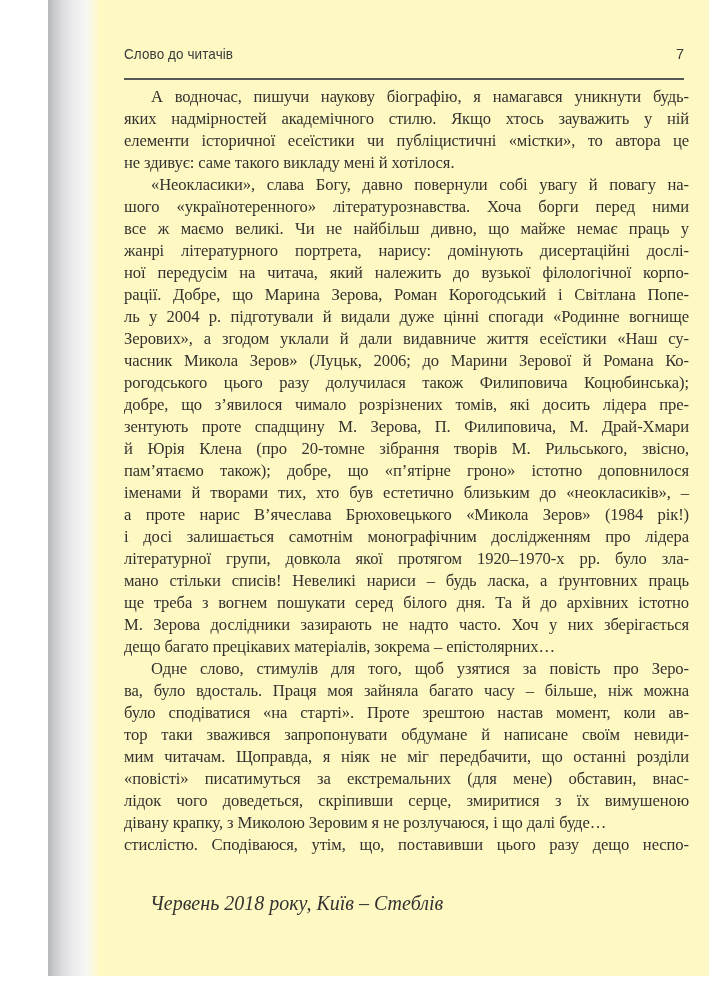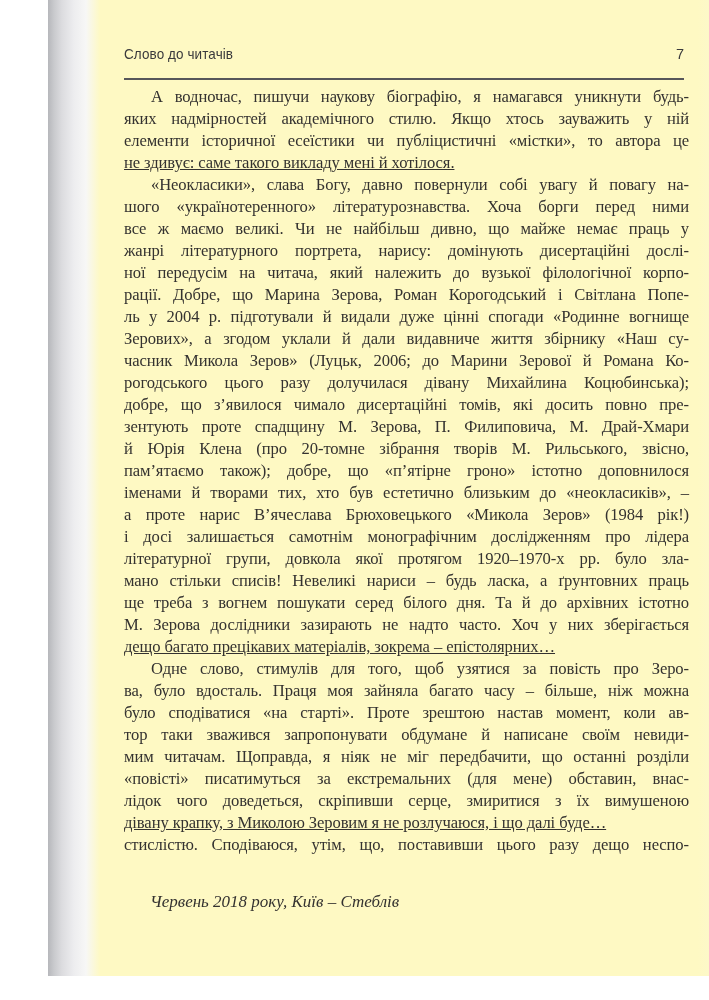--- a/index.html
+++ b/index.html
@@ -74,30 +74,30 @@
     line-height: 22px;
     letter-spacing: -0.1px;
     color: #343230;
   }
   .line {
     height: 22px;
     text-align: justify;
     text-align-last: justify;
   }
   .line-first { text-indent: 27px; }
-  .line-last  { text-align-last: left; text-decoration: underline; }
+  .line-last  { text-align-last: left; }
   .dateline {
     position: absolute;
     left: 76px;
     top: 892px;
     width: 565px;
     padding-left: 26px;
     box-sizing: border-box;
     font-style: italic;
-    font-size: 17px;
+    font-size: 20px;
     color: #343230;
   }
 </style>
 </head>
 <body>
 
 <div class="page">
 
   <div class="gutter-shadow"></div>
   <div class="right-edge-shade"></div>
@@ -114,24 +114,24 @@
       <div class="line">яких надмірностей академічного стилю. Якщо хтось зауважить у ній</div>
       <div class="line">елементи історичної есеїстики чи публіцистичні «містки», то автора це</div>
       <div class="line line-last">не здивує: саме такого викладу мені й хотілося.</div>
       <div class="line line-first">«Неокласики», слава Богу, давно повернули собі увагу й повагу на-</div>
       <div class="line">шого «українотеренного» літературознавства. Хоча борги перед ними</div>
       <div class="line">все ж маємо великі. Чи не найбільш дивно, що майже немає праць у</div>
       <div class="line">жанрі літературного портрета, нарису: домінують дисертаційні дослі-</div>
       <div class="line">ної передусім на читача, який належить до вузької філологічної корпо-</div>
       <div class="line">рації. Добре, що Марина Зерова, Роман Корогодський і Світлана Попе-</div>
       <div class="line">ль у 2004 р. підготували й видали дуже цінні спогади «Родинне вогнище</div>
-      <div class="line">Зерових», а згодом уклали й дали видавниче життя збірнику «Наш су-</div>
+      <div class="line">Зерових», а згодом уклали й дали видавниче життя есеїстики «Наш су-</div>
       <div class="line">часник Микола Зеров» (Луцьк, 2006; до Марини Зерової й Романа Ко-</div>
-      <div class="line">рогодського цього разу долучилася дівану Михайлина Коцюбинська);</div>
-      <div class="line">добре, що з’явилося чимало дисертаційні томів, які досить повно пре-</div>
+      <div class="line">рогодського цього разу долучилася також Филиповича Коцюбинська);</div>
+      <div class="line">добре, що з’явилося чимало розрізнених томів, які досить лідера пре-</div>
       <div class="line">зентують проте спадщину М. Зерова, П. Филиповича, М. Драй-Хмари</div>
       <div class="line">й Юрія Клена (про 20-томне зібрання творів М. Рильського, звісно,</div>
       <div class="line">пам’ятаємо також); добре, що «п’ятірне гроно» істотно доповнилося</div>
       <div class="line">іменами й творами тих, хто був естетично близьким до «неокласиків», –</div>
       <div class="line">а проте нарис В’ячеслава Брюховецького «Микола Зеров» (1984 рік!)</div>
       <div class="line">і досі залишається самотнім монографічним дослідженням про лідера</div>
       <div class="line">літературної групи, довкола якої протягом 1920–1970-х рр. було зла-</div>
       <div class="line">мано стільки списів! Невеликі нариси – будь ласка, а ґрунтовних праць</div>
       <div class="line">ще треба з вогнем пошукати серед білого дня. Та й до архівних істотно</div>
       <div class="line">М. Зерова дослідники зазирають не надто часто. Хоч у них зберігається</div>

